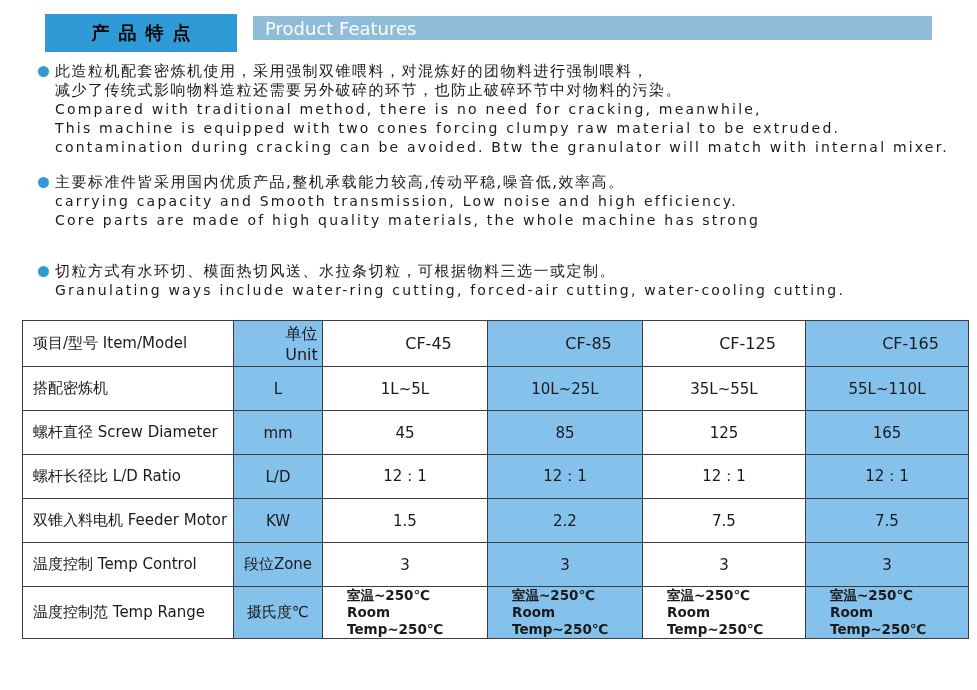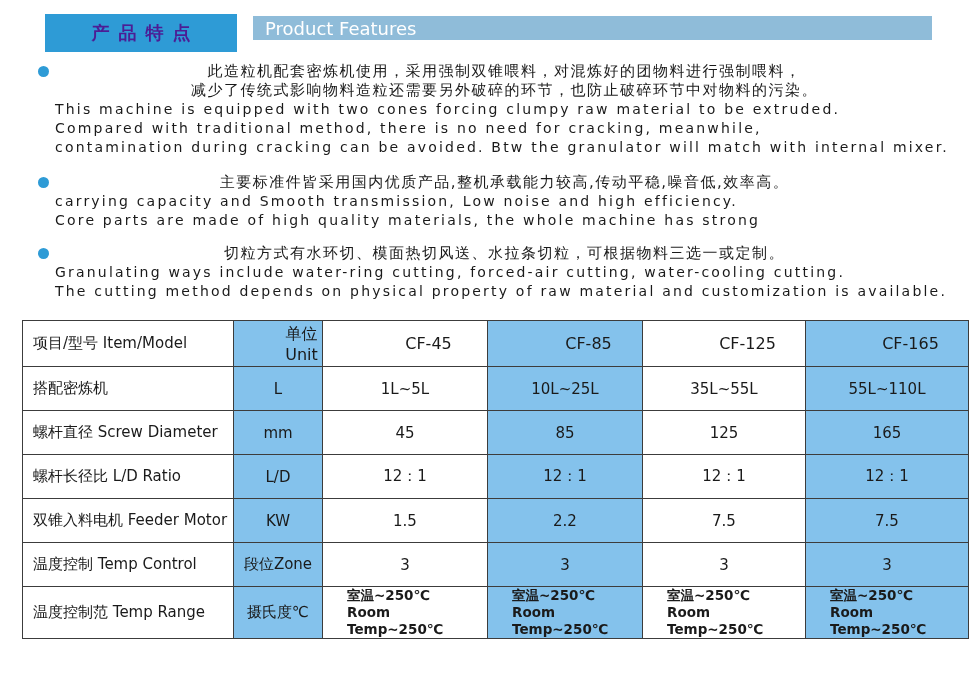--- a/index.html
+++ b/index.html
@@ -10,39 +10,39 @@
     background: #ffffff;
     font-family: "DejaVu Sans", "Liberation Sans", sans-serif;
     color: var(--text_color, #1a1a1a);
     overflow: hidden;
   }
   
   .cn-box {
     position: absolute; left: 45px; top: 14px; width: 192px; height: 38px;
     background: var(--primary_blue, #2E9BD6);
     display: flex; align-items: center; justify-content: center;
-    color: #4c1d95; font-size: 18px; font-weight: bold;
+    color: #000000; font-size: 18px; font-weight: bold;
     letter-spacing: 9px; text-indent: 9px;
   }
   .en-band {
     position: absolute; left: 253px; top: 16px; width: 679px; height: 24px;
     background: var(--band_blue, #8FBCD9);
     display: flex; align-items: center;
     padding-left: 12px; box-sizing: border-box;
     color: #ffffff; font-size: 18px;
   }
   
   .bullets { position: absolute; left: 38px; top: 62px; width: 916px; }
   .bullet-section { position: relative; padding-left: 17px; margin-bottom: 16px; }
-  .bullet-section.last-gap { margin-bottom: 14px; }
+  .bullet-section.last-gap { margin-bottom: 32px; }
   .dot {
     position: absolute; left: 0; top: 4px; width: 11px; height: 11px;
     border-radius: 50%; background: var(--primary_blue, #2E9BD6);
   }
-  .line-cn { font-size: 15px; line-height: 19px; letter-spacing: 1.5px; white-space: nowrap; text-align: center; }
+  .line-cn { font-size: 15px; line-height: 19px; letter-spacing: 1.5px; white-space: nowrap; }
   .line-en { font-size: 14px; line-height: 19px; letter-spacing: 2.2px; white-space: nowrap; }
   
   .spec-table {
     position: absolute; left: 22px; top: 320px; width: 946px;
     border-collapse: collapse; table-layout: fixed;
   }
   .spec-table th, .spec-table td {
     border: 1.5px solid var(--border_color, #3c3c3c);
     text-align: center; vertical-align: middle;
     font-weight: normal; font-size: 15px; padding: 0;
@@ -68,37 +68,36 @@
   <div class="en-band">
     <span>Product Features</span>
   </div>
 
   <div class="bullets">
 
     <div class="bullet-section">
       <span class="dot"></span>
       <div class="line-cn">此造粒机配套密炼机使用，采用强制双锥喂料，对混炼好的团物料进行强制喂料，</div>
       <div class="line-cn">减少了传统式影响物料造粒还需要另外破碎的环节，也防止破碎环节中对物料的污染。</div>
+      <div class="line-en">Compared with traditional method, there is no need for cracking, meanwhile,</div>
       <div class="line-en">This machine is equipped with two cones forcing clumpy raw material to be extruded.</div>
-      <div class="line-en">Compared with traditional method, there is no need for cracking, meanwhile,</div>
       <div class="line-en">contamination during cracking can be avoided. Btw the granulator will match with internal mixer.</div>
     </div>
 
     <div class="bullet-section last-gap">
       <span class="dot"></span>
       <div class="line-cn">主要标准件皆采用国内优质产品,整机承载能力较高,传动平稳,噪音低,效率高。</div>
       <div class="line-en">carrying capacity and Smooth transmission, Low noise and high efficiency.</div>
       <div class="line-en">Core parts are made of high quality materials, the whole machine has strong</div>
     </div>
 
     <div class="bullet-section">
       <span class="dot"></span>
       <div class="line-cn">切粒方式有水环切、模面热切风送、水拉条切粒，可根据物料三选一或定制。</div>
       <div class="line-en">Granulating ways include water-ring cutting, forced-air cutting, water-cooling cutting.</div>
-      <div class="line-en">The cutting method depends on physical property of raw material and customization is available.</div>
     </div>
 
   </div>
 
   <table class="spec-table">
     <colgroup>
       <col style="width:211px">
         <col style="width:89px">
         <col style="width:165px">
       <col style="width:155px">

